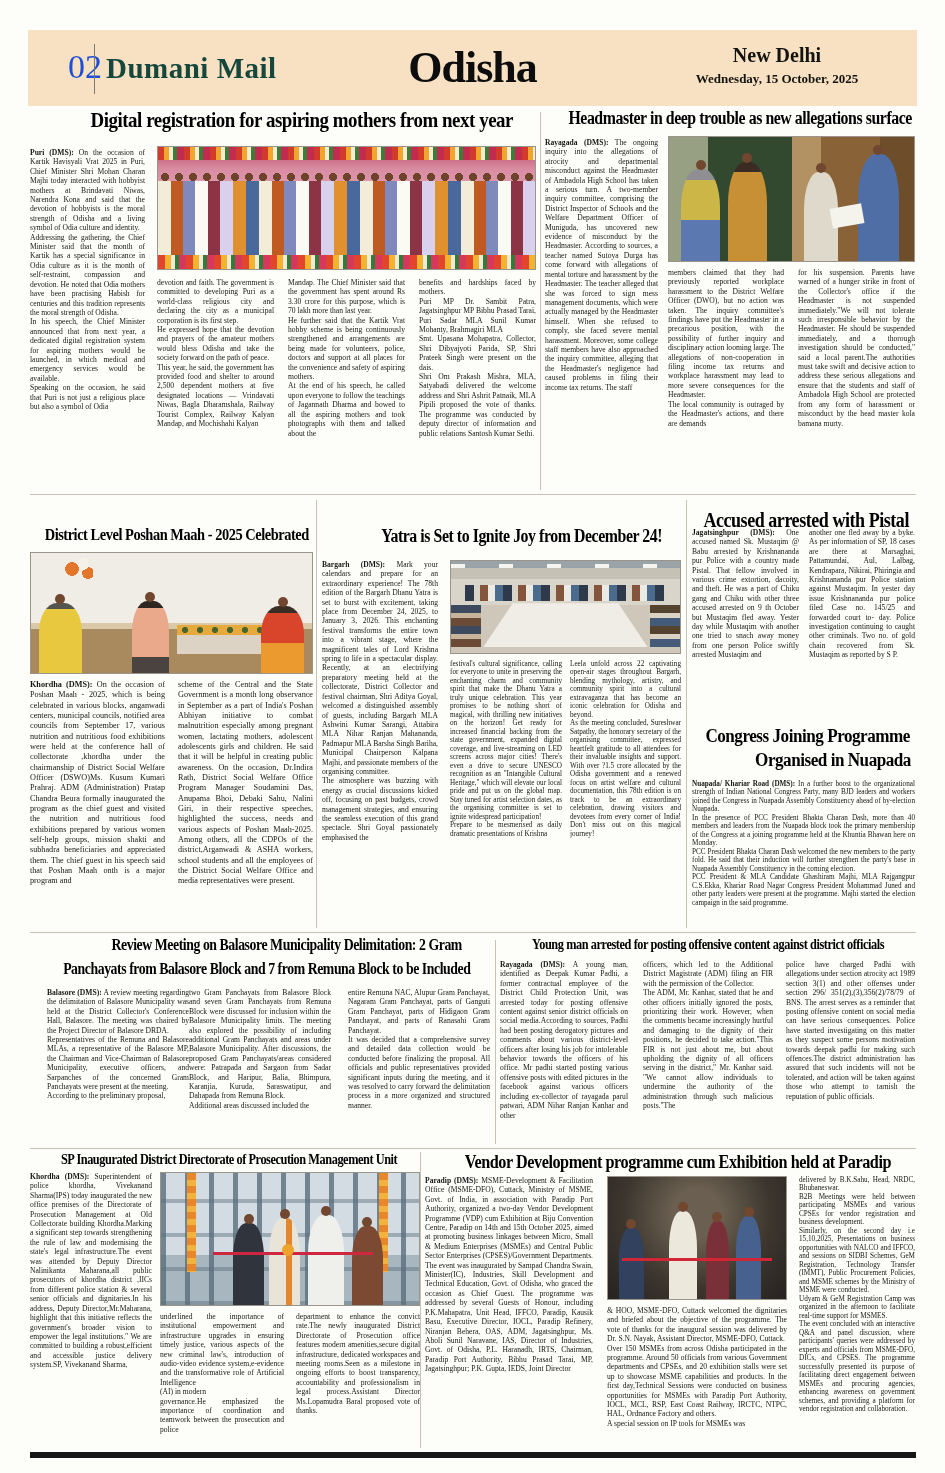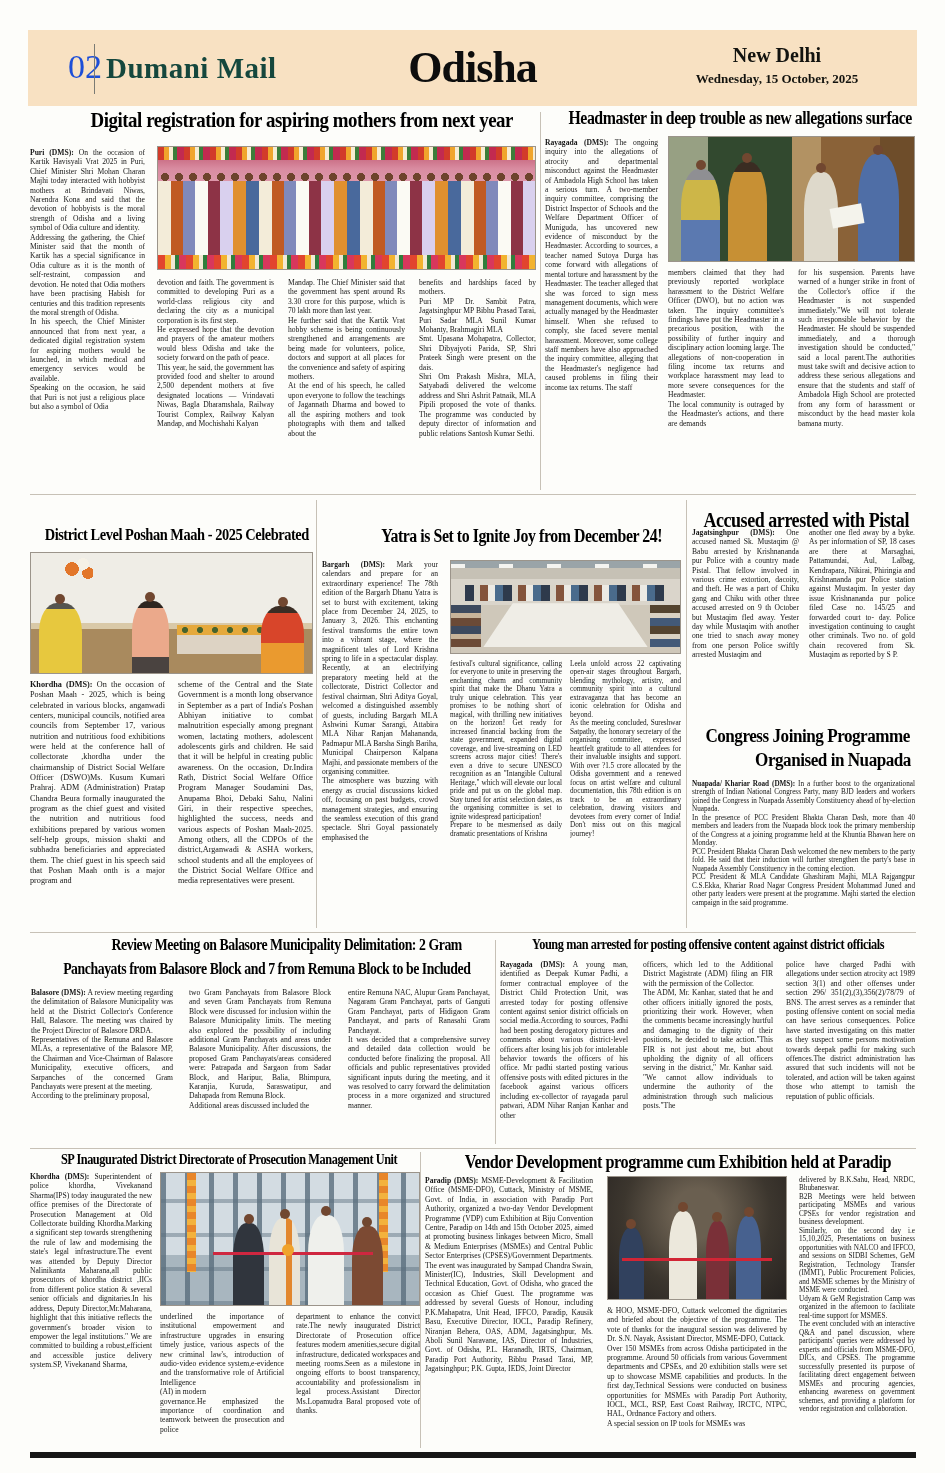--- a/index.html
+++ b/index.html
@@ -146,21 +146,21 @@
     <h2 class="hl" style="top:24px;font-size:18px"><span class="hlx" style="transform:scaleX(.95)">Organised in Nuapada</span></h2>
     <div class="col tiny" style="left:0;top:54px;width:223px;height:150px"><b class="dl">Nuapada/ Khariar Road (DMS):</b> <span>In a further boost to the organizational strength of Indian National Congress Party,  many BJD leaders and workers joined the Congress in Nuapada Assembly Constituency ahead of by-election Nuapada.
 In the presence of PCC President Bhakta Charan Dash, more than 40 members and leaders from the Nuapada block took the primary membership of the Congress at a joining programme held at the Khuntia Bhawan here on Monday.
 PCC President Bhakta Charan Dash welcomed the new members to the party fold. He said that their induction will further strengthen the party's base in Nuapada Assembly Constituency in the coming election.
 PCC President &amp; MLA Candidate Ghashiram Majhi, MLA Rajgangpur C.S.Ekka,  Khariar Road Nagar Congress President Mohammad Juned and other party leaders were present at the programme. Majhi started the election campaign in the said programme.</span></div>
   </section>
 
   <section class="article" style="left:30px;top:936px;width:460px;height:210px">
     <h2 class="hl" style="top:0;font-size:16px"><span class="hlx" style="transform:scaleX(.86)">Review Meeting on Balasore Municipality Delimitation: 2 Gram</span></h2>
     <h2 class="hl" style="top:24px;font-size:16px"><span class="hlx" style="transform:scaleX(.86)">Panchayats from Balasore Block and 7 from Remuna Block to be Included</span></h2>
-    <div class="col body-s" style="left:1px;top:52px;width:142px;height:158px"><b class="dl">Balasore (DMS):</b> <span>A review meeting regarding the delimitation of Balasore Municipality was held at the District Collector's Conference Hall, Balasore. The meeting was chaired by the Project Director of Balasore DRDA.
+    <div class="col body-s" style="left:17px;top:52px;width:142px;height:158px"><b class="dl">Balasore (DMS):</b> <span>A review meeting regarding the delimitation of Balasore Municipality was held at the District Collector's Conference Hall, Balasore. The meeting was chaired by the Project Director of Balasore DRDA.
 Representatives of the Remuna and Balasore MLAs, a representative of the Balasore MP, the Chairman and Vice-Chairman of Balasore Municipality, executive officers, and Sarpanches of the concerned Gram Panchayats were present at the meeting.
 According to the preliminary proposal,</span></div>
     <div class="col body-s" style="left:159px;top:52px;width:142px;height:158px">two Gram Panchayats from Balasore Block and seven Gram Panchayats from Remuna Block were discussed for inclusion within the Balasore Municipality limits. The meeting also explored the possibility of including additional Gram Panchayats and areas under Balasore Municipality. After discussions, the proposed Gram Panchayats/areas considered were: Patrapada and Sargaon from Sadar Block, and Haripur, Balia, Bhimpura, Karanjia, Kuruda, Saraswatipur, and Dahapada from Remuna Block.
 Additional areas discussed included the</div>
     <div class="col body-s" style="left:318px;top:52px;width:142px;height:158px">entire Remuna NAC, Alupur Gram Panchayat, Nagaram Gram Panchayat, parts of Ganguti Gram Panchayat, parts of Hidigaon Gram Panchayat, and parts of Ranasahi Gram Panchayat.
 It was decided that a comprehensive survey and detailed data collection would be conducted before finalizing the proposal. All officials and public representatives provided significant inputs during the meeting, and it was resolved to carry forward the delimitation process in a more organized and structured manner.</div>
   </section>
 
   <section class="article" style="left:500px;top:936px;width:415px;height:210px">
     <h2 class="hl" style="top:0;font-size:14.5px"><span class="hlx" style="transform:scaleX(.85)">Young man arrested for posting offensive content against district officials</span></h2>

